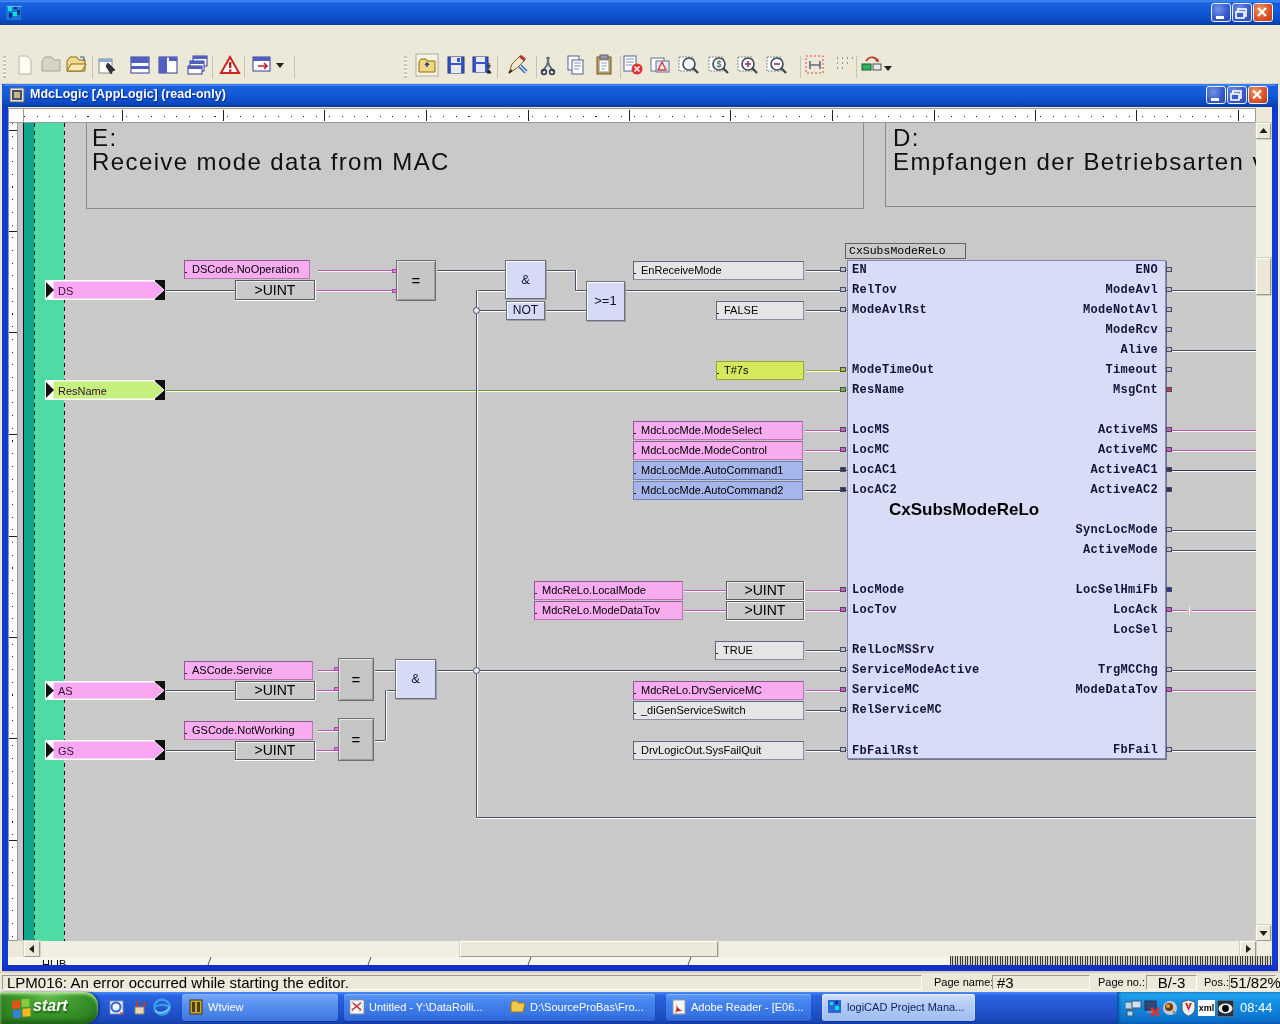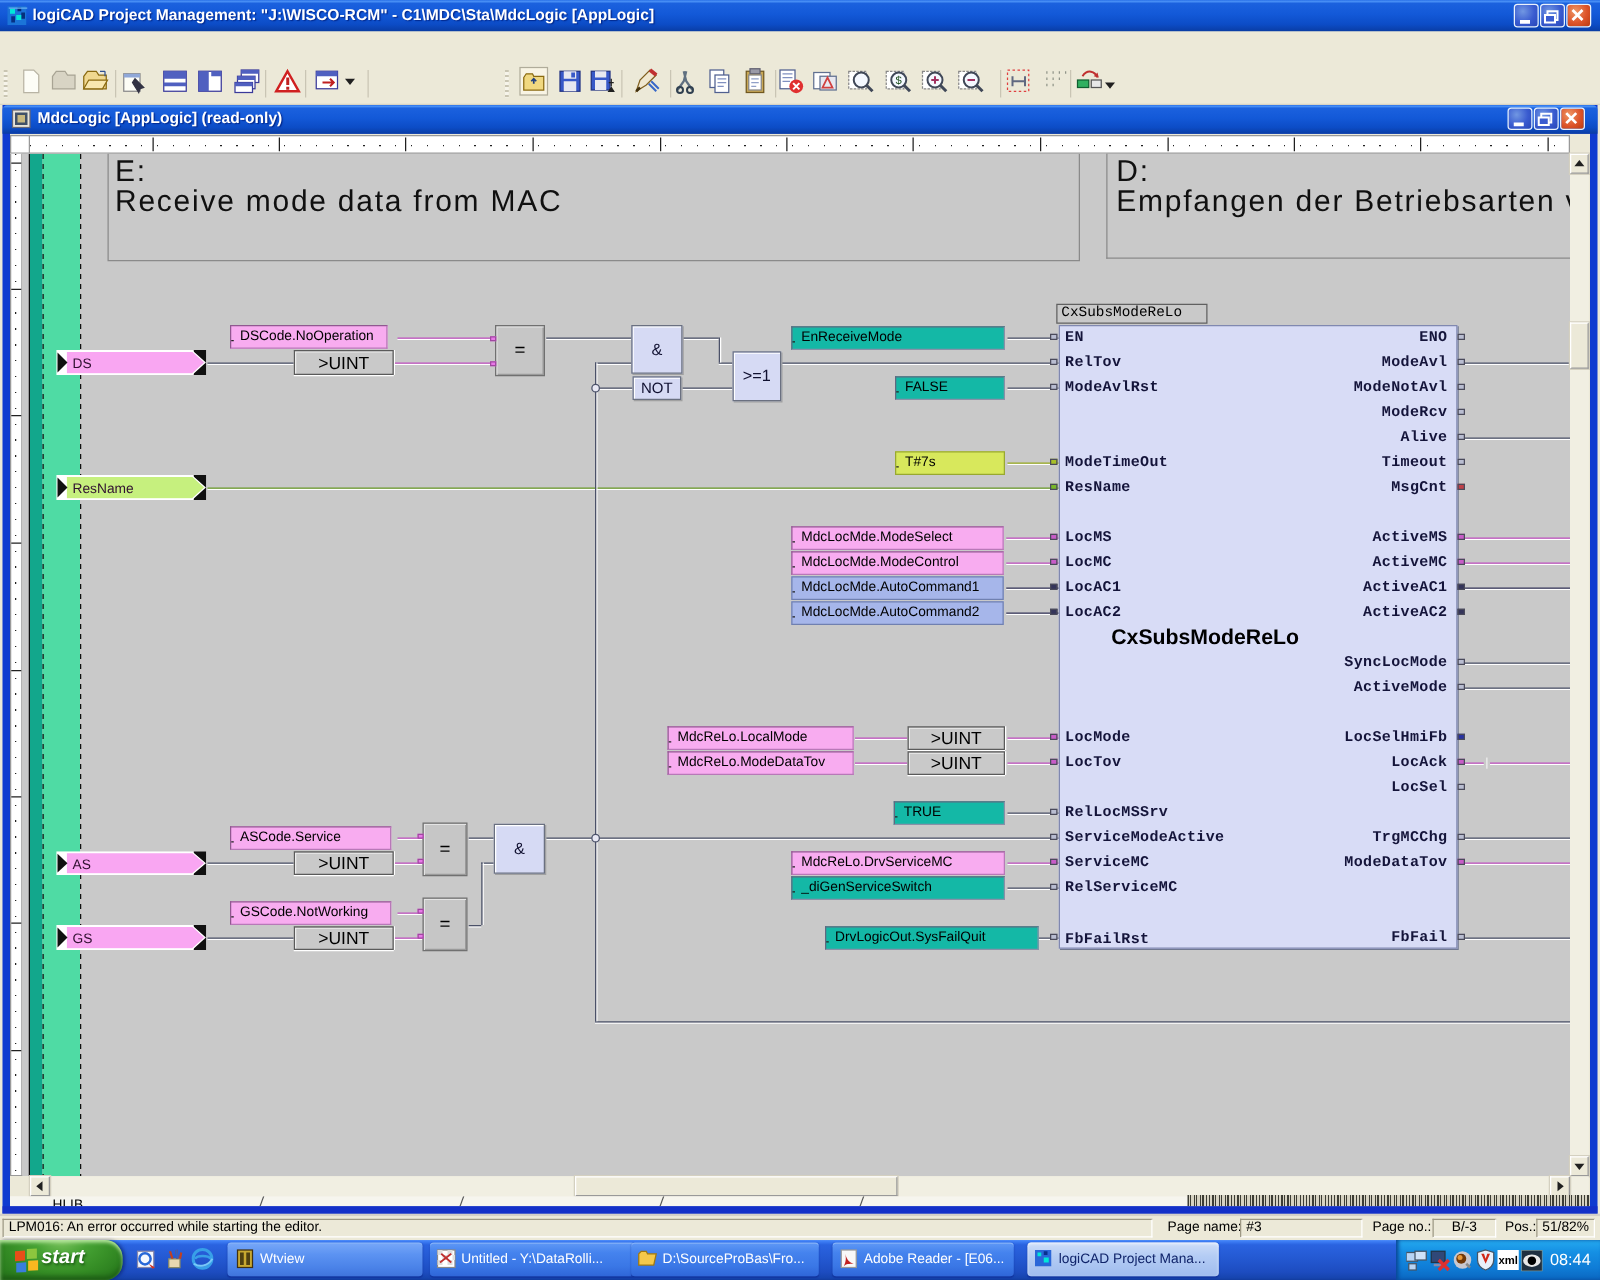--- a/index.html
+++ b/index.html
@@ -20,47 +20,46 @@
 #cwin .in{position:absolute;left:6px;top:23px;right:6px;bottom:6px;background:#ece9d8}
 #hrul{left:24px;top:108px;width:1232px;height:15px;background:#fff;border:1px solid #999;border-left:none}
 #hcorn{left:8px;top:108px;width:16px;height:15px;background:#fff;border:1px solid #999}
 #vrul{left:8px;top:123px;width:10px;height:818px;background:#fff;border:1px solid #999;border-top:none}
 #canvas{left:18px;top:123px;width:1238px;height:818px;background:#c9c9c9;overflow:hidden}
 .wh{height:1px;box-shadow:0 1px 0 #fff}
 .wv{width:1px;box-shadow:1px 0 0 #fff}
 .lb{height:19px;border:1px solid #8890a8;border-left-color:#606880;border-top-color:#606880;font-size:11px;line-height:16px;padding-left:7px;color:#000;white-space:nowrap;overflow:hidden}
 .lb i{position:absolute;left:-2px;top:8px;width:4px;height:4px;border-left:1px solid #202020;border-bottom:1px solid #202020;font-style:normal}
 .lb u{position:absolute;right:-5px;top:6px;width:5px;height:5px;border:1px solid #55506a;text-decoration:none}
-.lv{background:#14b8a6}.lv u{background:#d8dcf6}
+.lv{background:#e5e5e5}.lv u{background:#d8dcf6}
 .pk{background:#f8acf0;border-color:#b878b8;border-left-color:#905890;border-top-color:#905890}.pk u{background:#e070e0;border-color:#904890}
 .pw{background:#a6b6ea;border-color:#7080b0}.pw u{background:#a6b6ea}
 .yl{background:#d8e85c;border-color:#98a830}.yl u{background:#c8d84c;border-color:#788810}
 .ui{background:#c9c9c9;border:1px solid #5a5a5a;box-shadow:inset 1px 1px 0 #ececec,0 1px 0 #fff,1px 0 0 #fff;font-size:14px;color:#000;text-align:center}
 .eq{background:#c6c6c6;border:1px solid #707070;box-shadow:inset 1px 1px 0 #e4e4e4,inset -1px -1px 0 #9a9a9a;color:#000;text-align:center}
 .gt{background:#d6daf4;border:1px solid #6a7080;box-shadow:inset 1px 1px 0 #fff,1px 1px 0 #a0a0a0;color:#101030;text-align:center}
 .nb{width:6px;height:5px;border:1px solid #4a4a5a}
 .pin{font-family:"Liberation Mono",monospace;font-weight:bold;font-size:12px;letter-spacing:.3px;color:#14143a;white-space:pre;line-height:14px}
 #blk{left:847px;top:260px;width:319px;height:499px;background:#d8dcf6;border:1px solid #8088b0;box-shadow:1px 1px 0 #707890}
 .cmt{font-size:24px;color:#101010;letter-spacing:1.4px}
-.fld{background:#ece9d8;border:1px solid;border-color:#9d9884 #fff #fff #9d9884;font-size:11px;color:#000;line-height:13px}
+.fld{background:#ece9d8;border:1px solid;border-color:#9d9884 #fff #fff #9d9884;font-size:15px;color:#000;line-height:13px}
 #task{left:0;top:992px;width:1280px;height:32px;background:linear-gradient(180deg,#4f8df8 0%,#3c7cf4 4%,#2a63e0 12%,#2459d2 45%,#1d4cc0 80%,#1644ae 95%,#123c9e 100%)}
 .tbtn{top:2px;height:27px;border-radius:3px;background:linear-gradient(180deg,#6099f6 0%,#4583ee 30%,#3a77e6 70%,#2f66d8 100%);box-shadow:inset 0 1px 0 #86b2f8,0 1px 1px #1236a0;color:#fff;font-size:11px;line-height:26px;white-space:nowrap;overflow:hidden}
 </style></head><body>
 <div id="s" class="a" style="width:1280px;height:1024px;left:0;top:0">
 <div id="title" class="a"></div>
 <svg class="a" style="left:5px;top:4px" width="17" height="17">
       <rect x="1" y="1" width="15" height="15" fill="#1b74d8"></rect>
       <rect x="3" y="3" width="4" height="4" fill="#00e8d8"></rect>
       <rect x="9" y="2" width="3" height="3" fill="#052a7a"></rect>
       <rect x="12" y="6" width="3" height="5" fill="#05307a"></rect>
       <rect x="4" y="9" width="3" height="5" fill="#063084"></rect>
       <rect x="8" y="8" width="4" height="4" fill="#00e8d8"></rect>
       <rect x="2" y="2" width="15" height="1" fill="#6ab0f0"></rect>
     </svg>
-<div class="a tt" style="left:26px;top:5px">logiCAD Project Management: "J:\WISCO-RCM" - C1\MDC\Sta\MdcLogic [AppLogic]</div>
 <div class="a wbtn bmin" style="left:1211px;top:3px"><svg width="18" height="17">
         <rect x="4" y="12" width="8" height="3" fill="#fff"></rect>
       </svg></div>
 <div class="a wbtn bmax" style="left:1232px;top:3px"><svg width="18" height="17">
         <rect x="5" y="5" width="8" height="7" fill="none" stroke="#fff" stroke-width="1.6"></rect>
         <rect x="3" y="8" width="8" height="6" fill="#3a5cd0" stroke="#fff" stroke-width="1.6"></rect>
       </svg></div>
 <div class="a wbtn bcls" style="left:1253px;top:3px"><svg width="18" height="17">
         <path d="M4 4 L12 12 M12 4 L4 12" stroke="#fff" stroke-width="2.2"></path>
       </svg></div>
@@ -353,21 +352,21 @@
 <div class="a lb yl" style="left:698px;top:238px;width:88px"><i></i>T#7s<u></u></div>
 <div class="a lb pk" style="left:615px;top:298px;width:170px"><i></i>MdcLocMde.ModeSelect<u></u></div>
 <div class="a lb pk" style="left:615px;top:318px;width:170px"><i></i>MdcLocMde.ModeControl<u></u></div>
 <div class="a lb pw" style="left:615px;top:338px;width:170px"><i></i>MdcLocMde.AutoCommand1<u></u></div>
 <div class="a lb pw" style="left:615px;top:358px;width:170px"><i></i>MdcLocMde.AutoCommand2<u></u></div>
 <div class="a lb pk" style="left:516px;top:458px;width:149px"><i></i>MdcReLo.LocalMode<u></u></div>
 <div class="a lb pk" style="left:516px;top:478px;width:149px"><i></i>MdcReLo.ModeDataTov<u></u></div>
 <div class="a lb lv" style="left:697px;top:518px;width:89px"><i></i>TRUE<u></u></div>
 <div class="a lb pk" style="left:615px;top:558px;width:171px"><i></i>MdcReLo.DrvServiceMC<u></u></div>
 <div class="a lb lv" style="left:615px;top:578px;width:171px"><i></i>_diGenServiceSwitch<u></u></div>
-<div class="a lb lv" style="left:642px;top:618px;width:171px"><i></i>DrvLogicOut.SysFailQuit<u></u></div>
+<div class="a lb lv" style="left:615px;top:618px;width:171px"><i></i>DrvLogicOut.SysFailQuit<u></u></div>
 <div class="a lb pk" style="left:166px;top:538px;width:129px"><i></i>ASCode.Service<u></u></div>
 <div class="a lb pk" style="left:166px;top:598px;width:129px"><i></i>GSCode.NotWorking<u></u></div>
 <div class="a ui" style="left:217px;top:157px;width:80px;height:20px;line-height:18px">&gt;UINT</div>
 <div class="a ui" style="left:217px;top:558px;width:80px;height:19px;line-height:17px">&gt;UINT</div>
 <div class="a ui" style="left:217px;top:618px;width:80px;height:19px;line-height:17px">&gt;UINT</div>
 <div class="a ui" style="left:708px;top:458px;width:78px;height:19px;line-height:17px">&gt;UINT</div>
 <div class="a ui" style="left:708px;top:478px;width:78px;height:19px;line-height:17px">&gt;UINT</div>
 <div class="a eq" style="left:378px;top:137px;width:40px;height:41px;line-height:39px;font-size:15px">=</div>
 <div class="a" style="left:374px;top:146px;width:5px;height:4px;background:#e878e8;border:1px solid #a048a0"></div>
 <div class="a" style="left:374px;top:166px;width:5px;height:4px;background:#e878e8;border:1px solid #a048a0"></div>

